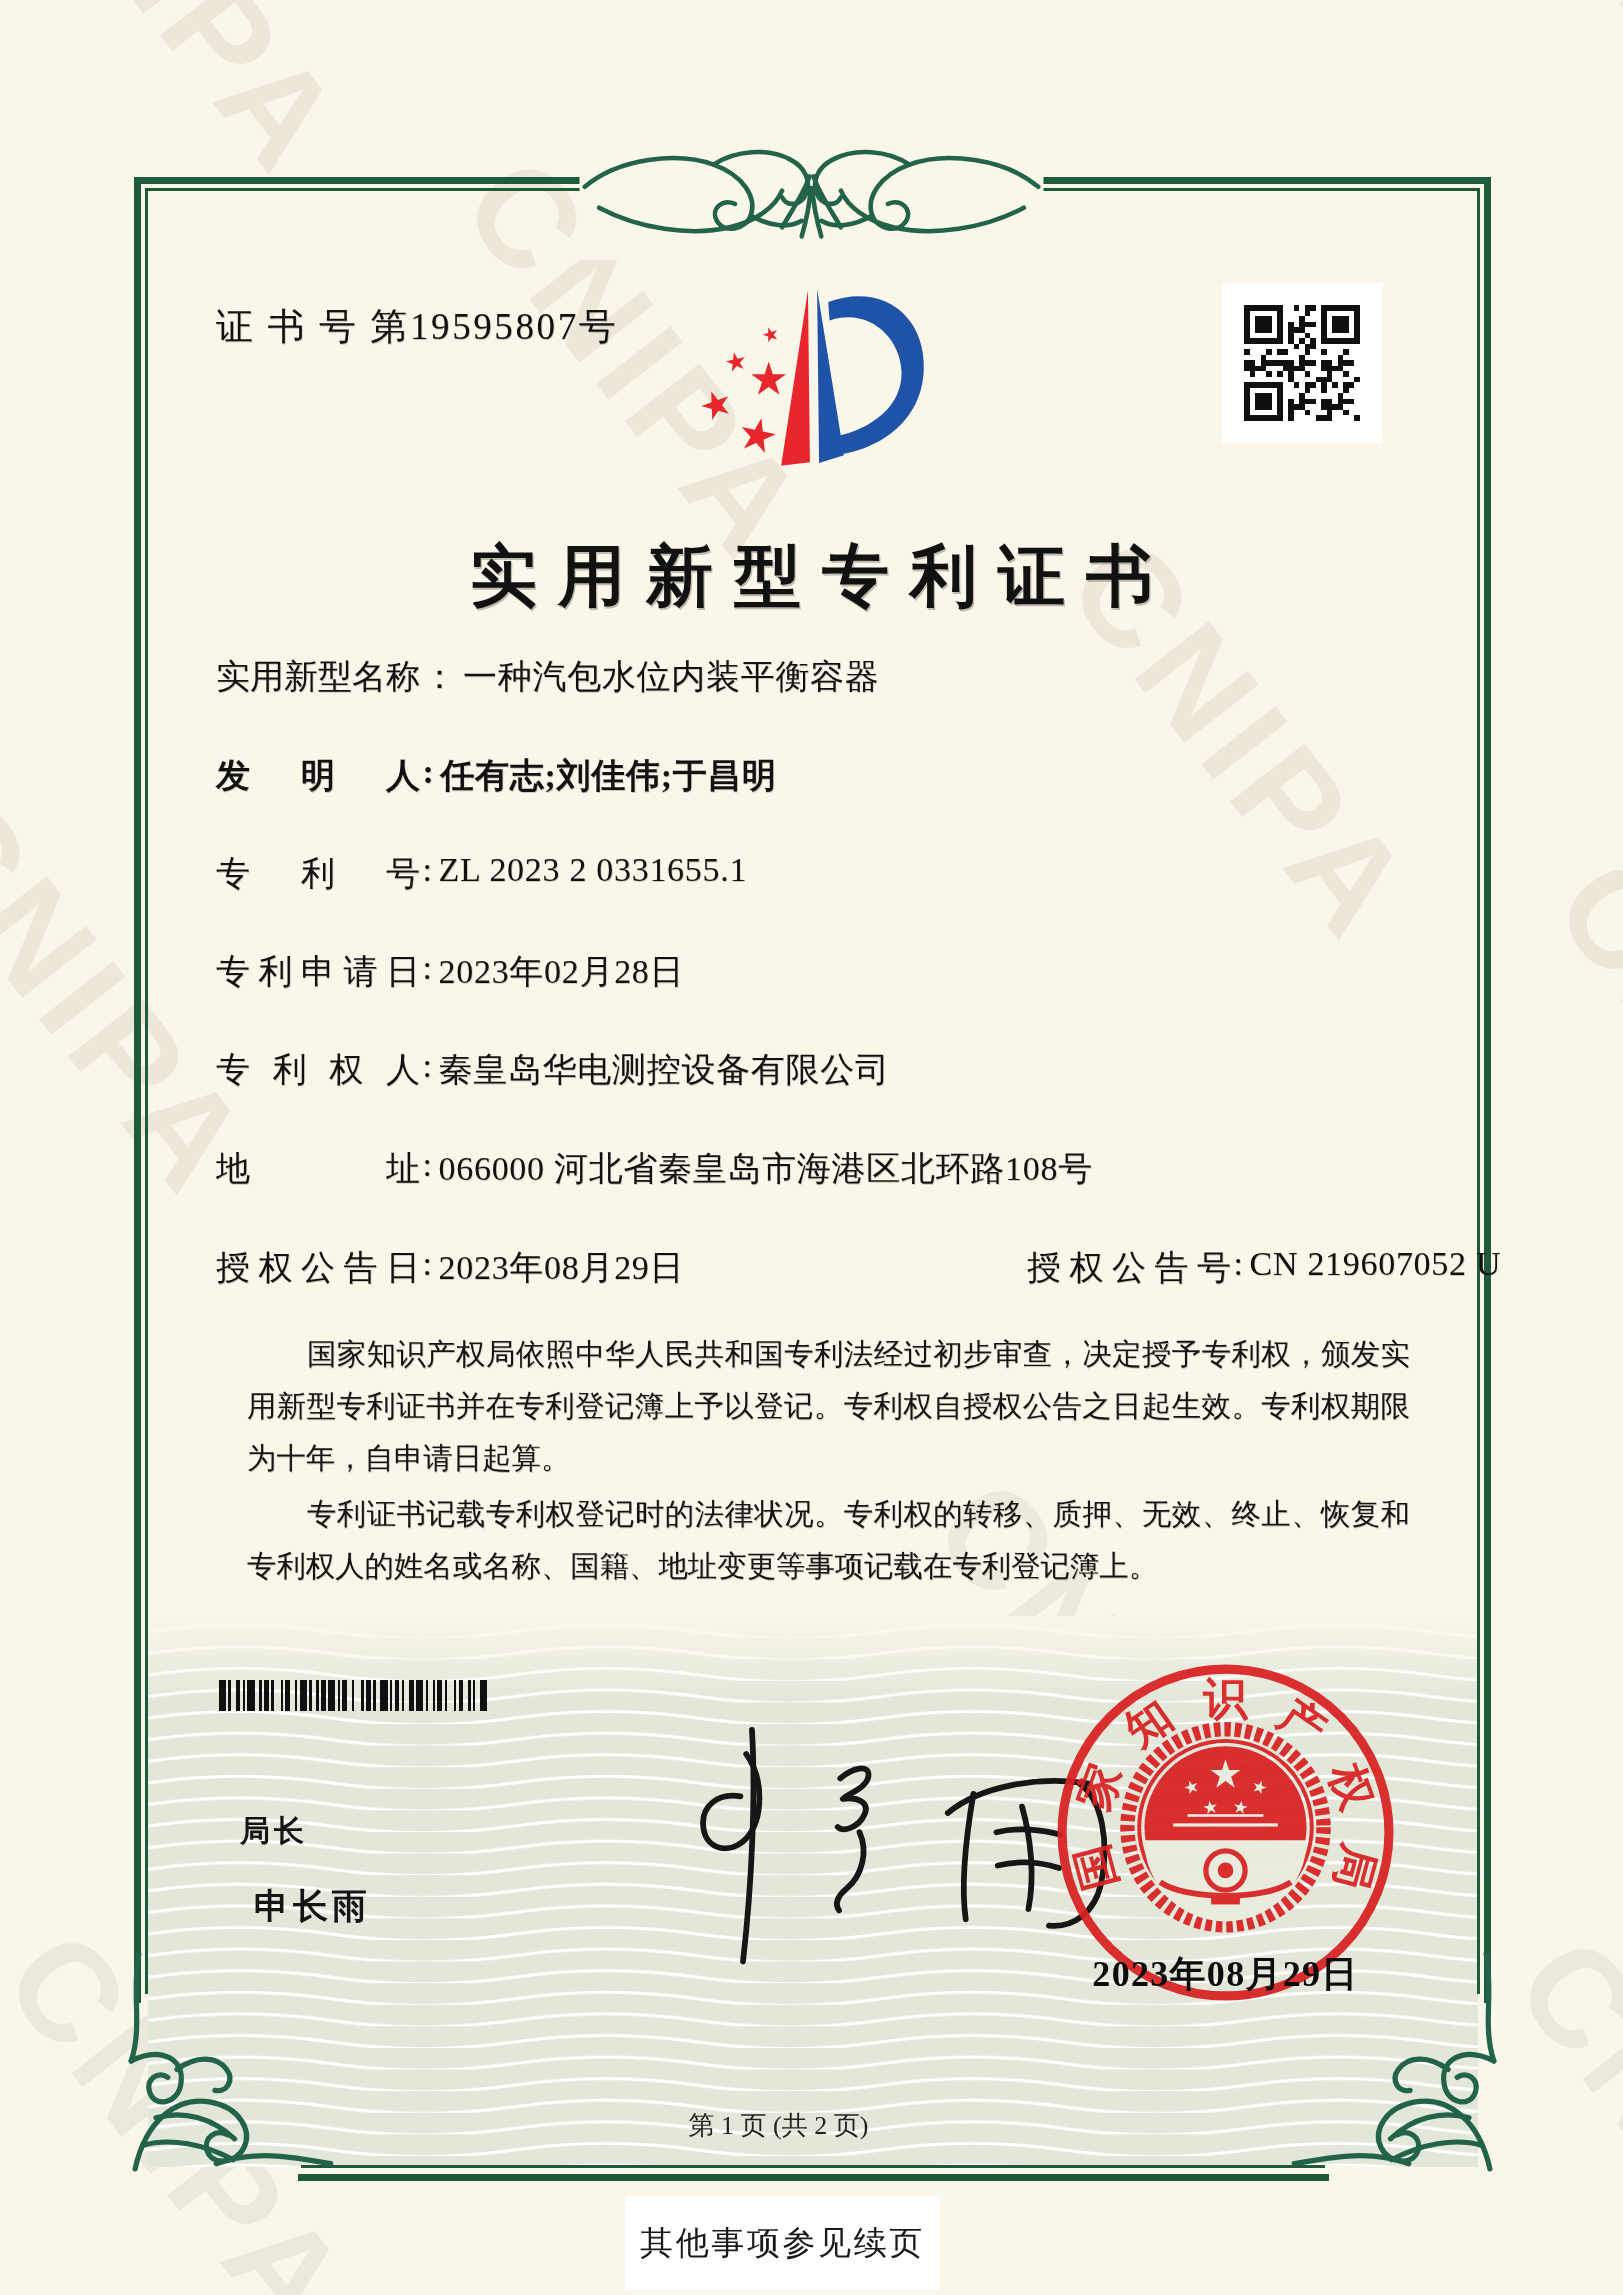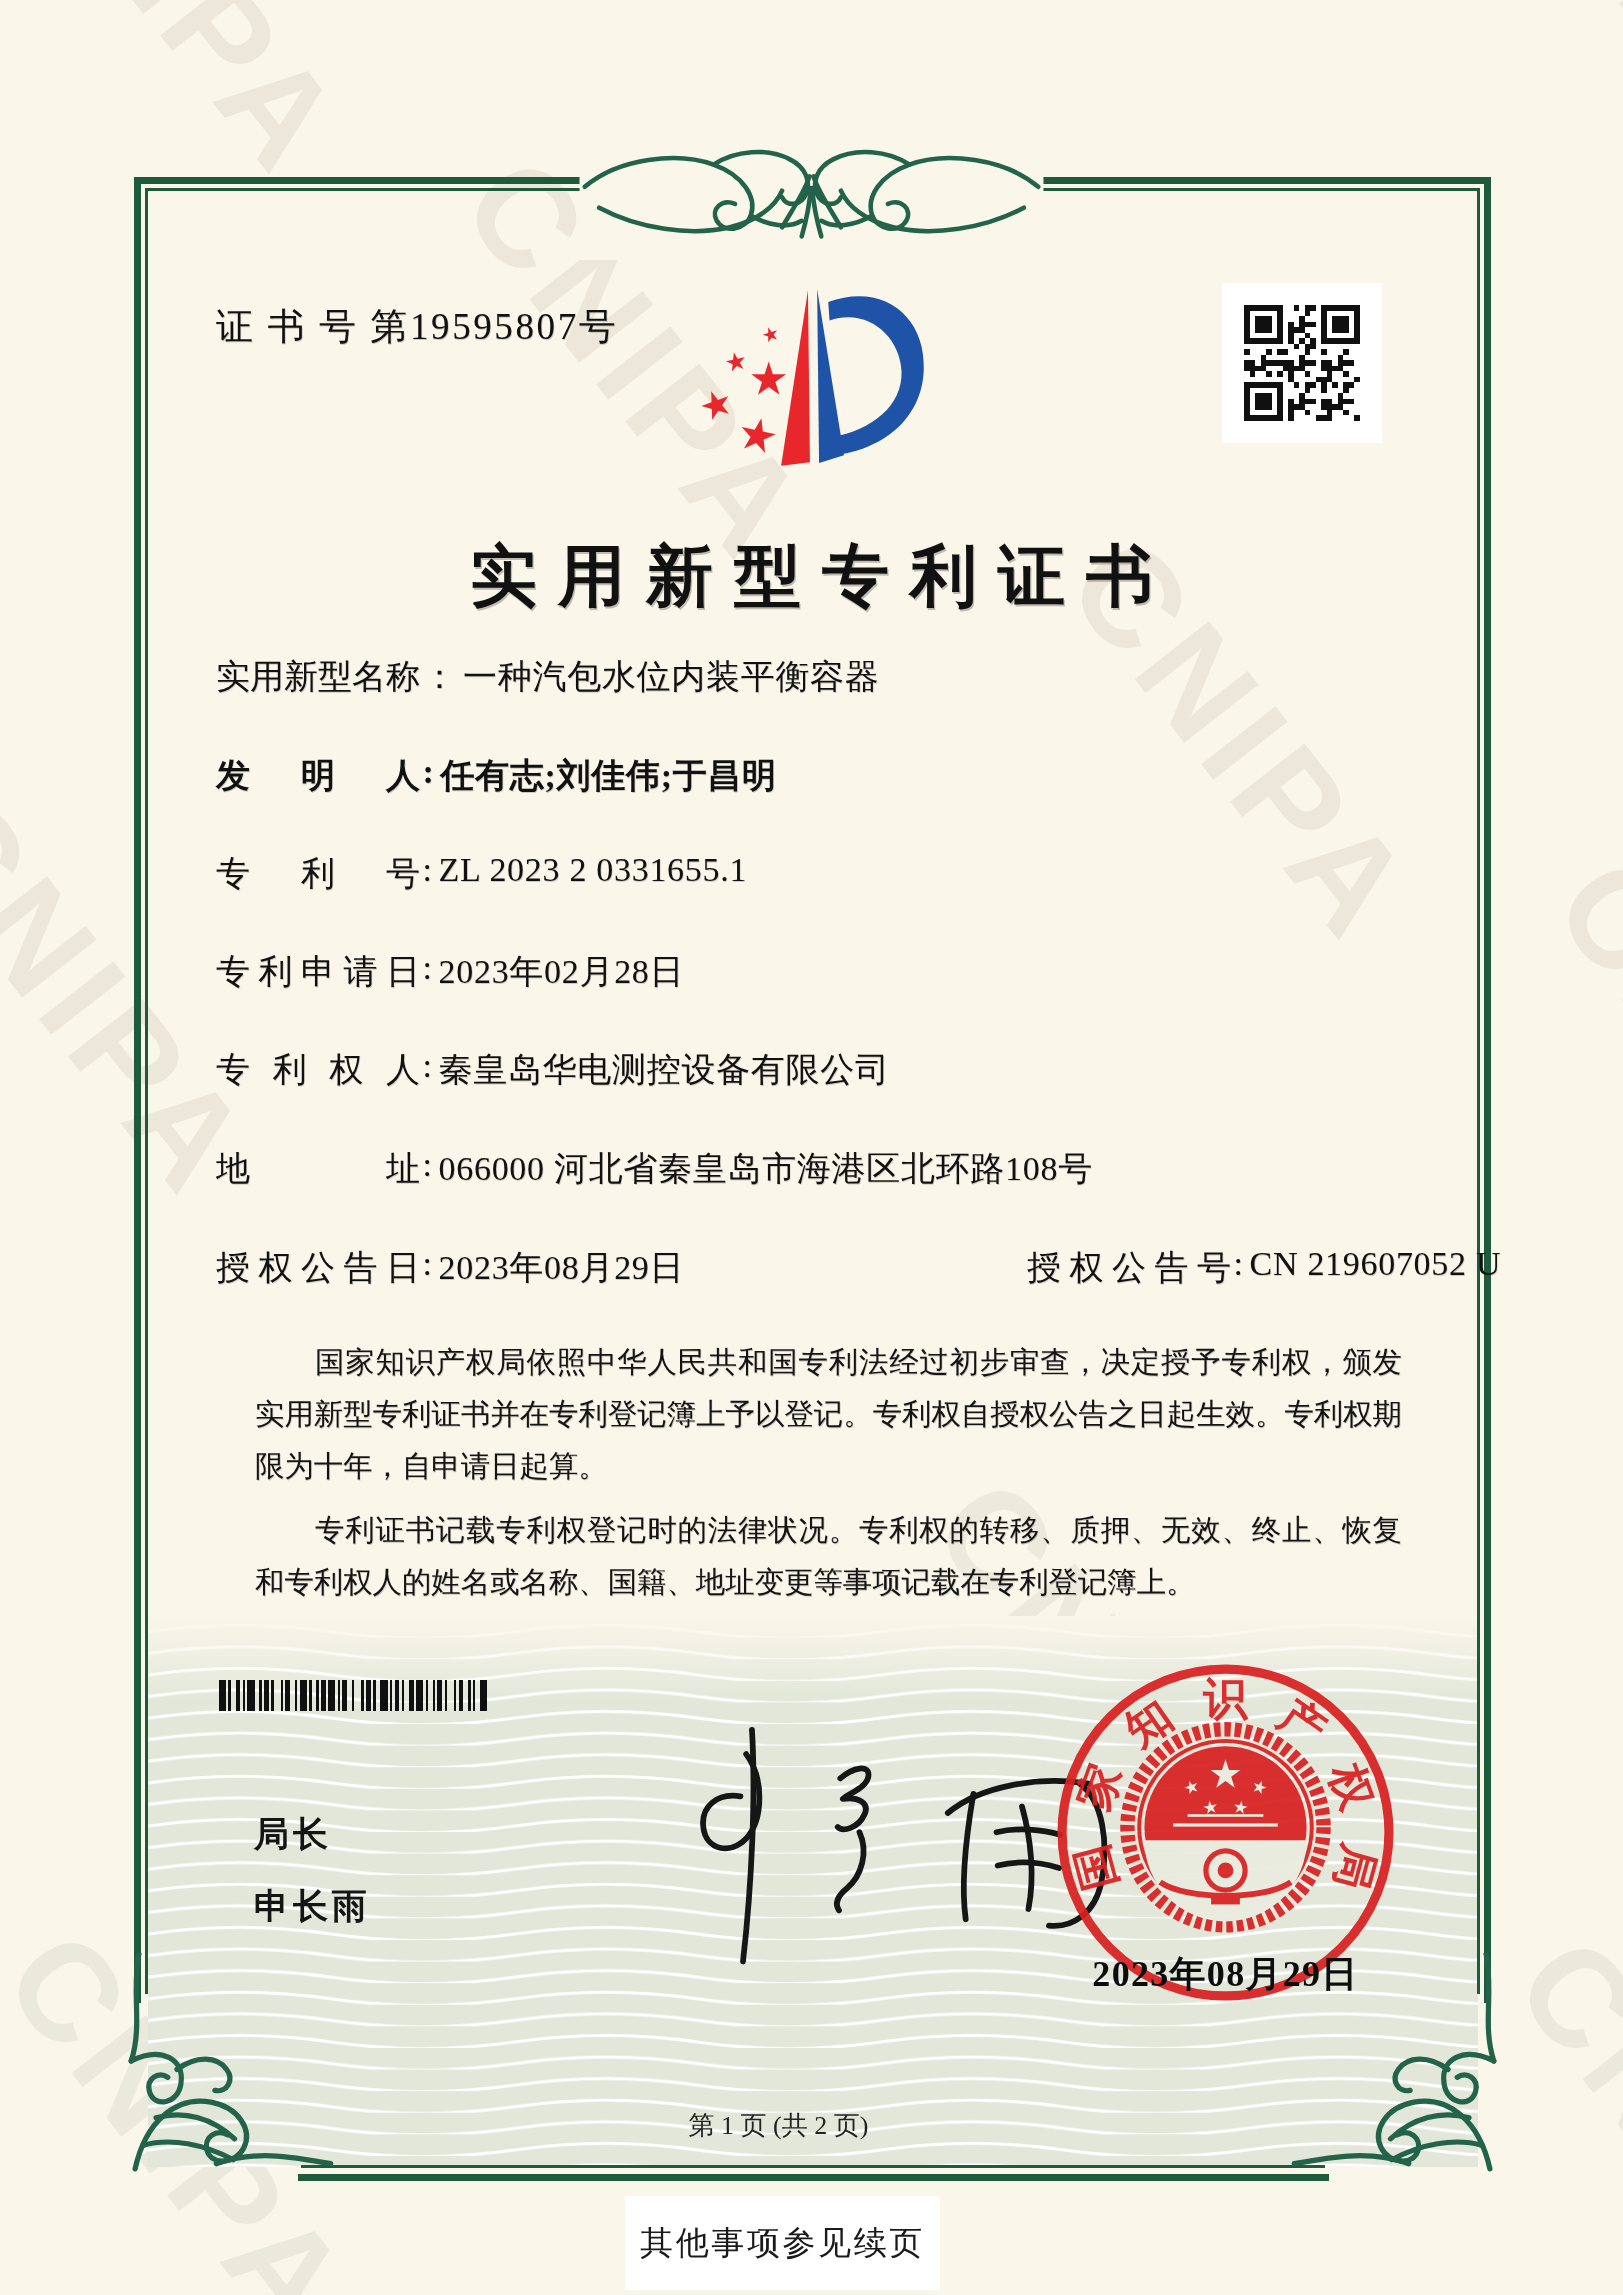--- a/index.html
+++ b/index.html
@@ -35,32 +35,32 @@
   .row .lab{display:inline-block;width:204px;text-align:justify;text-align-last:justify;vertical-align:top;}
   .row .col{display:inline-block;margin:0 6.5px 0 2.6px;vertical-align:top;}
   .row .val{display:inline-block;vertical-align:top;letter-spacing:0.7px;}
   .row2{position:absolute;left:811px;top:0;white-space:nowrap;}
   .row2 .lab{display:inline-block;width:204px;text-align:justify;text-align-last:justify;vertical-align:top;}
   
   .paras{
     position:absolute;left:243px;top:1324px;width:1171px;font-size:29.4px;line-height:52px;
     text-align:justify;color:#141414;text-shadow:0.7px 0.7px 0 rgba(60,50,40,0.25);
   }
-  .paras p{margin:12px;text-indent:60px;}
+  .paras p{margin:4px;text-indent:60px;}
   
   .wavebox{position:absolute;left:148px;top:1616px;width:1330px;height:551px;}
   .wavefade{position:absolute;left:148px;top:1616px;width:1330px;height:85px;
     background:linear-gradient(#faf6ea,rgba(250,246,234,0));}
   
   .barcode{position:absolute;left:219px;top:1680px;width:268px;height:31px;display:flex;}
   .barcode i{display:block;height:100%;}
   .barcode .br{background:#101010;}
   .barcode .sp{background:transparent;}
   
-  .sig-title{position:absolute;left:254px;top:1811px;font-size:35px;font-weight:700;
+  .sig-title{position:absolute;left:240px;top:1811px;font-size:30px;font-weight:700;
     font-family:"Liberation Sans","DejaVu Sans",sans-serif;letter-spacing:3.9px;color:#151515;}
   .sig-name{position:absolute;left:254px;top:1883px;font-size:35px;font-weight:700;
     font-family:"Liberation Sans","DejaVu Sans",sans-serif;letter-spacing:3.9px;color:#151515;}
   
   .seal-date{position:absolute;left:1049px;top:1950px;width:353px;text-align:center;
     font-size:36px;font-weight:700;color:#0d0d0d;letter-spacing:1.3px;}
   
   .pagefoot{position:absolute;left:0;top:2108px;width:1557px;text-align:center;font-size:26px;color:#222;}
   .contbox{position:absolute;left:625px;top:2196px;width:315px;height:94px;background:#ffffff;}
   .contbox span{display:block;width:100%;text-align:center;line-height:94px;font-size:33px;

